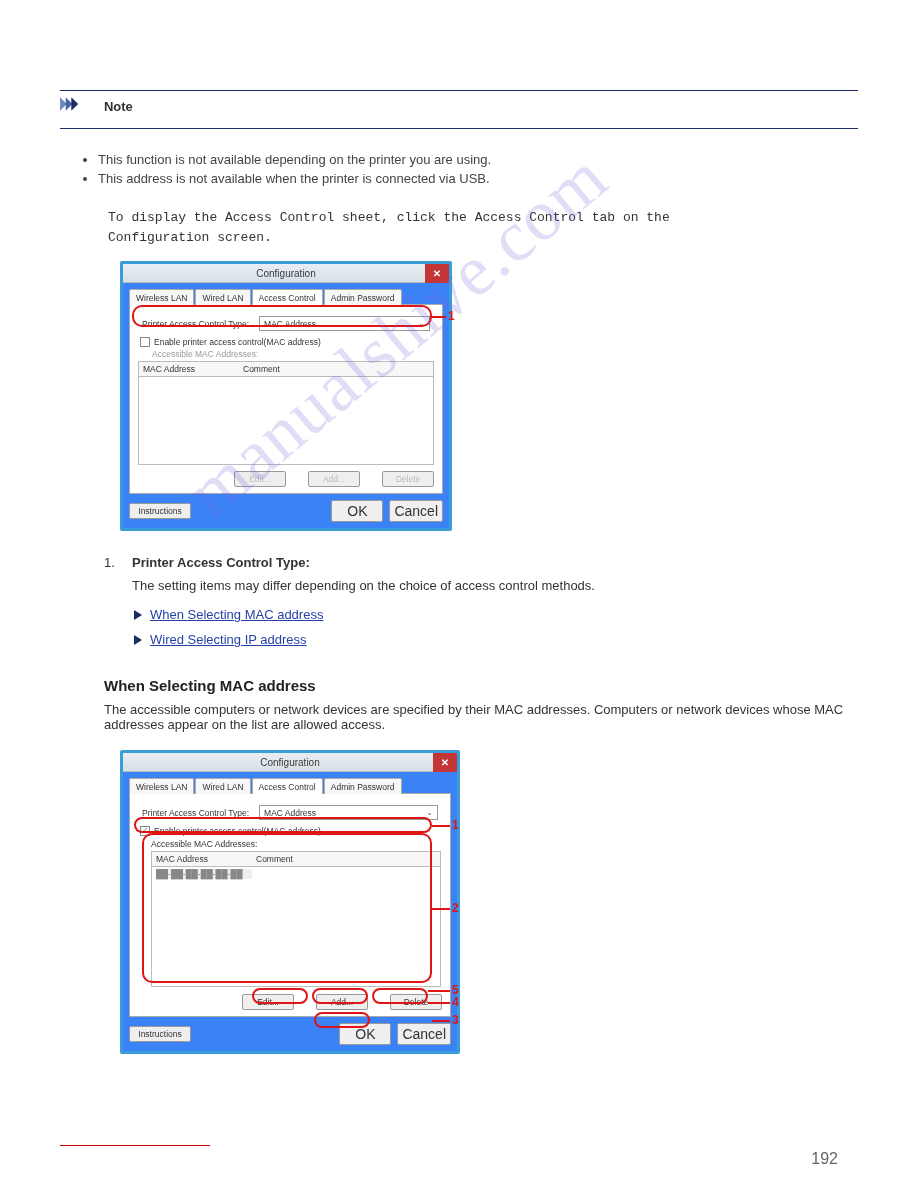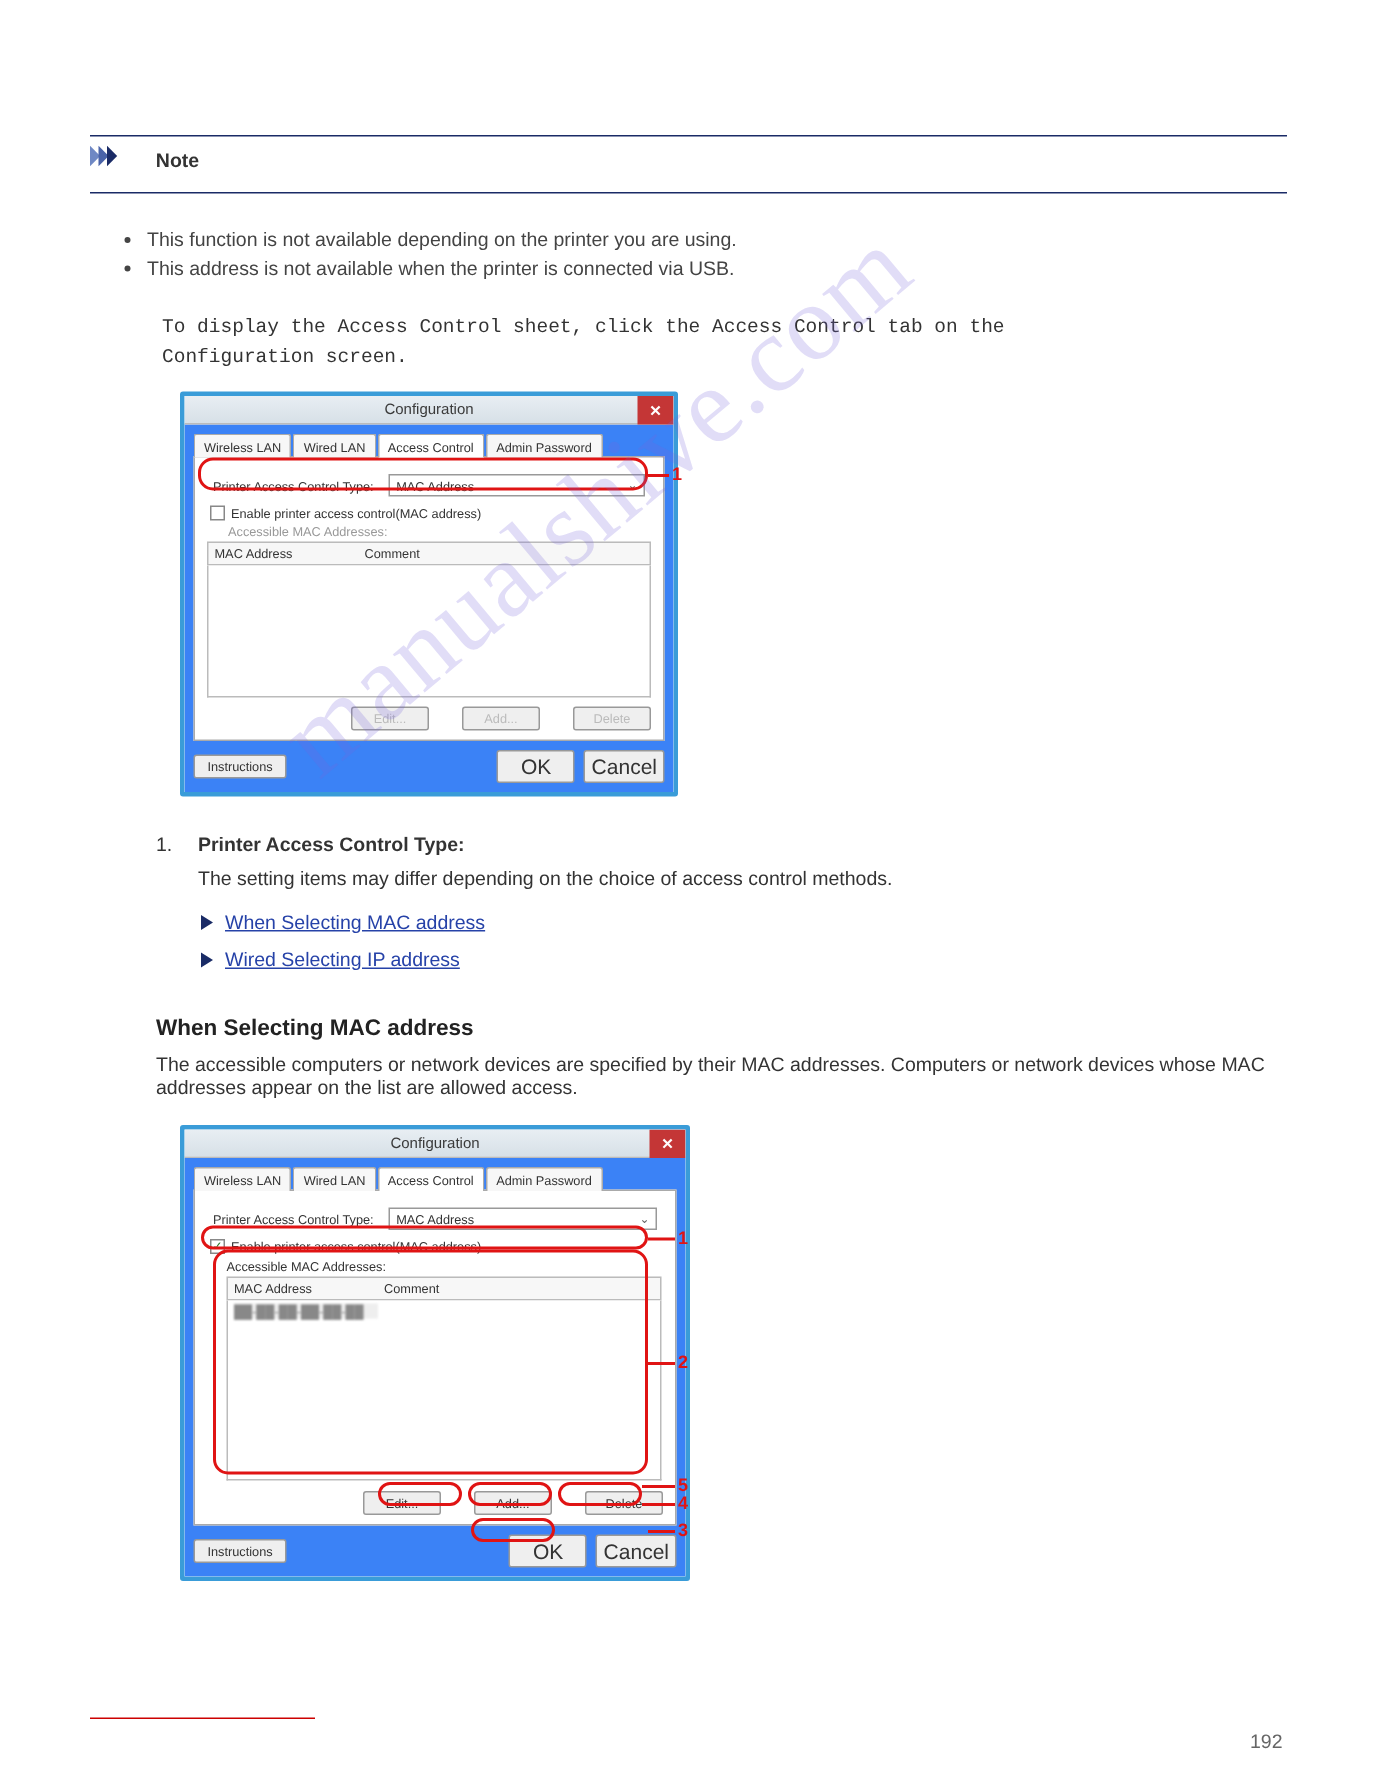--- a/index.html
+++ b/index.html
@@ -221,22 +221,22 @@
     font-size: 15px;
     font-weight: bold;
     color: #222;
   }
   .sect-sub {
     margin: 8px 0 0 44px;
     font-size: 13px;
   }
   .pagenum {
     position:absolute;
-    bottom: 20px; right: 63px;
-    font-size: 13px;
+    bottom: 20px; right: 80px;
+    font-size: 16px;
     color:#666;
   }
   .red-line-bottom {
     position:absolute;
     bottom: 42px; left: 60px;
     width: 150px;
     height:0;
     border-top:1px solid #c00;
   }
   .watermark {

